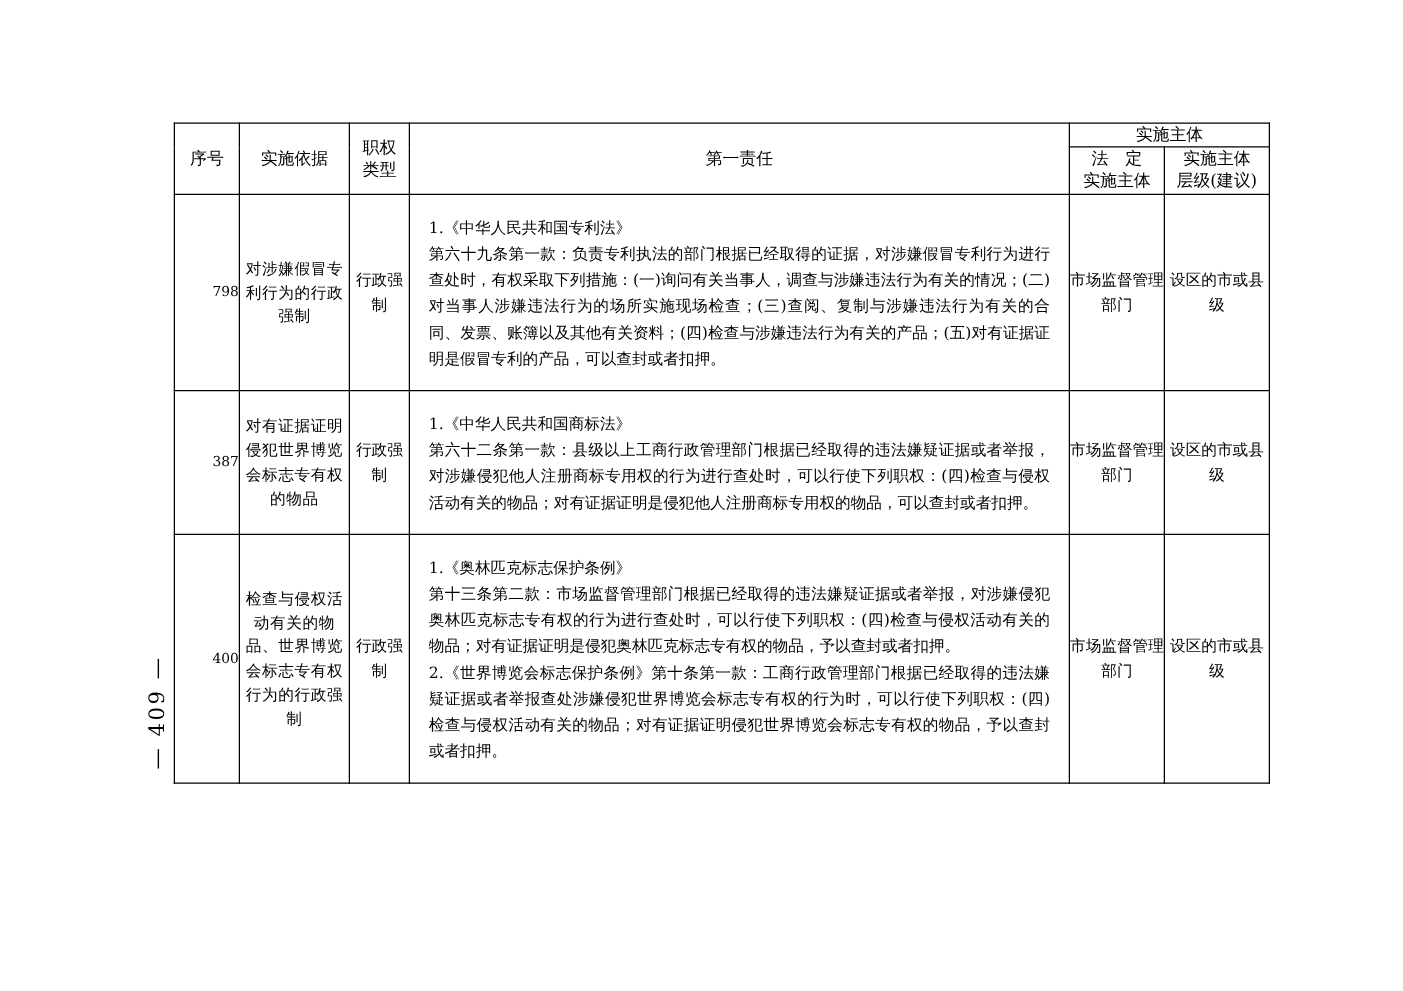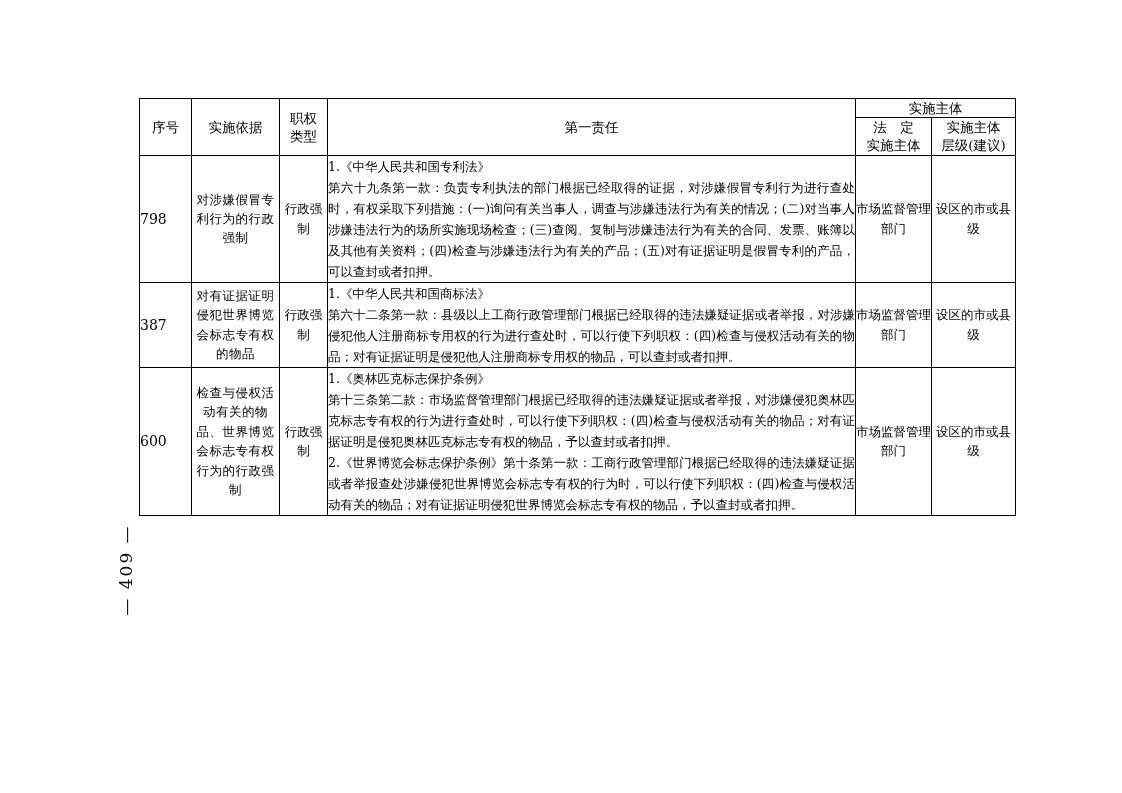--- a/index.html
+++ b/index.html
@@ -59,37 +59,37 @@
   .head-cell .two-line { display: block; }
 
   .c-seq   { width: 52px; }
   .c-name  { width: 88px; }
   .c-type  { width: 48px; }
   .c-basis { width: 528px; }
   .c-subj  { width: 76px; }
   .c-level { width: 84px; }
 
   td.seq {
-    text-align: left;
-    font-size: 14px;
+    text-align: right;
+    font-size: 11px;
   }
   td.name, td.type, td.subj, td.level {
     text-align: center;
     font-size: 12.5px;
     line-height: 1.55;
     padding: 4px 3px;
   }
   td.basis {
     text-align: left;
     font-size: 12.5px;
     line-height: 1.68;
     padding: 10px 9px 10px 9px;
   }
   td.basis p {
-    margin: 0;
+    margin: 15px;
     text-align: justify;
     text-justify: inter-ideograph;
   }
   .vert-name { letter-spacing: 0.5px; margin-top: 18px; }
 </style>
 </head>
 <body>
 
 <div class="page">
 
@@ -141,21 +141,21 @@
         <td class="seq">387</td>
         <td class="name vert-name">对有证据证明侵犯世界博览会标志专有权的物品</td>
         <td class="type">行政强制</td>
         <td class="basis">
             <p>1.《中华人民共和国商标法》<br>第六十二条第一款：县级以上工商行政管理部门根据已经取得的违法嫌疑证据或者举报，对涉嫌侵犯他人注册商标专用权的行为进行查处时，可以行使下列职权：(四)检查与侵权活动有关的物品；对有证据证明是侵犯他人注册商标专用权的物品，可以查封或者扣押。</p>
           </td>
         <td class="subj">市场监督管理部门</td>
         <td class="level">设区的市或县级</td>
       </tr>
       <tr>
-        <td class="seq">600</td>
+        <td class="seq">400</td>
         <td class="name vert-name">检查与侵权活动有关的物品、世界博览会标志专有权行为的行政强制</td>
         <td class="type">行政强制</td>
         <td class="basis">
             <p>1.《奥林匹克标志保护条例》<br>第十三条第二款：市场监督管理部门根据已经取得的违法嫌疑证据或者举报，对涉嫌侵犯奥林匹克标志专有权的行为进行查处时，可以行使下列职权：(四)检查与侵权活动有关的物品；对有证据证明是侵犯奥林匹克标志专有权的物品，予以查封或者扣押。<br>2.《世界博览会标志保护条例》第十条第一款：工商行政管理部门根据已经取得的违法嫌疑证据或者举报查处涉嫌侵犯世界博览会标志专有权的行为时，可以行使下列职权：(四)检查与侵权活动有关的物品；对有证据证明侵犯世界博览会标志专有权的物品，予以查封或者扣押。</p>
           </td>
         <td class="subj">市场监督管理部门</td>
         <td class="level">设区的市或县级</td>
       </tr>
     </tbody>
   </table>

